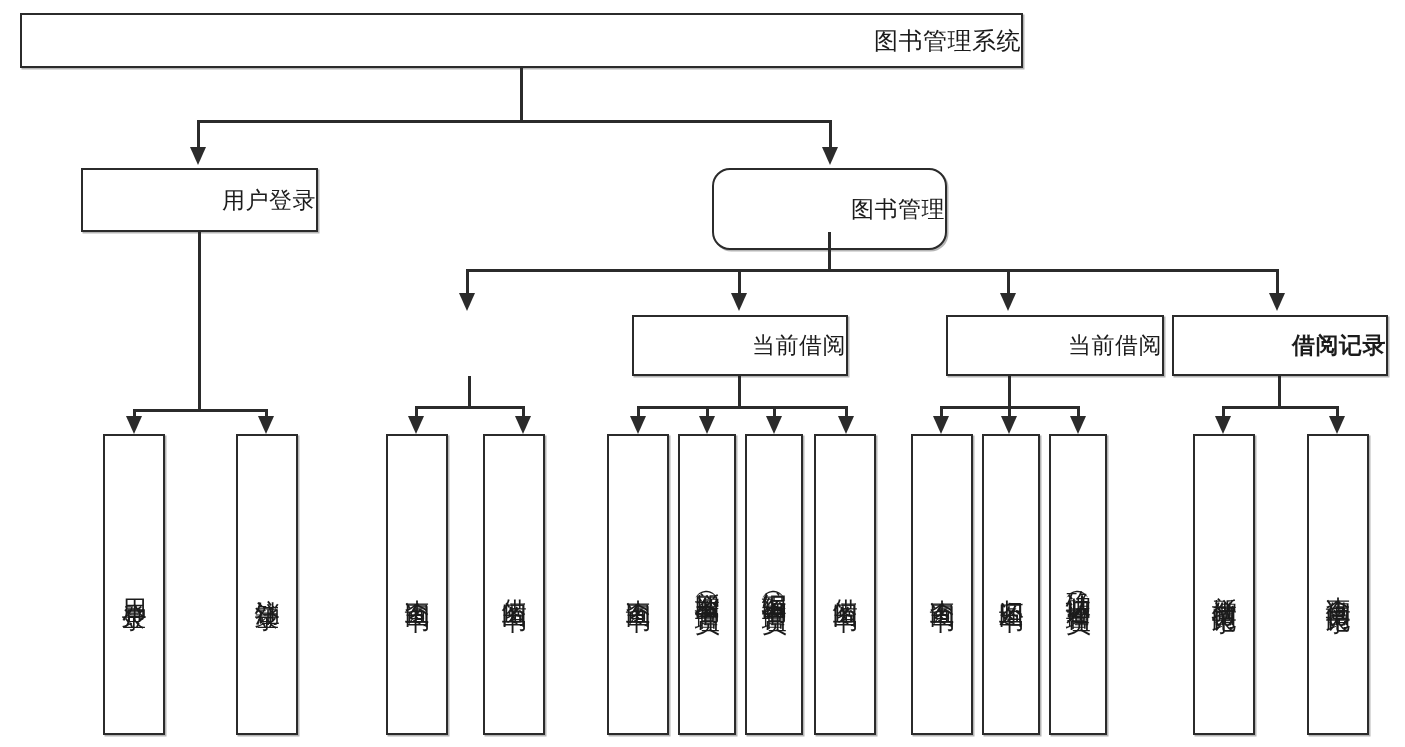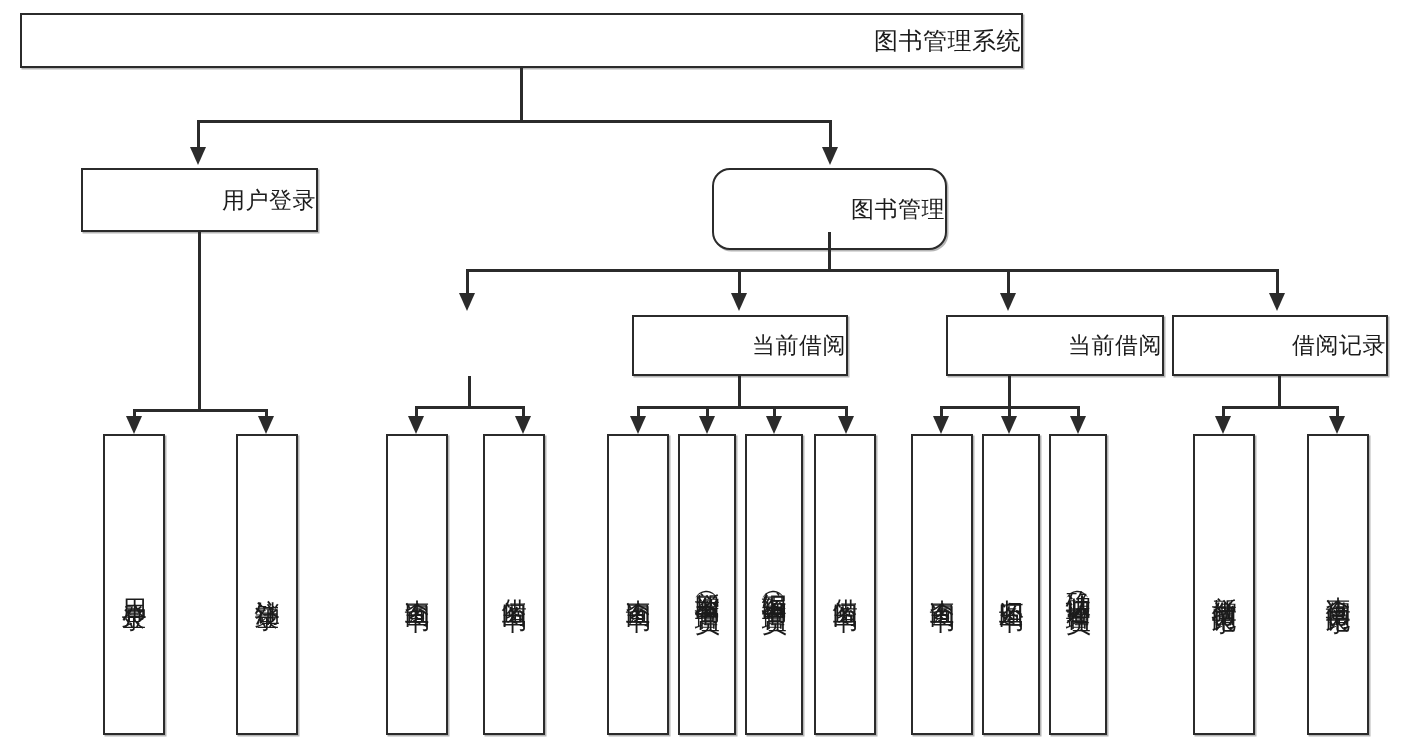--- a/index.html
+++ b/index.html
@@ -111,21 +111,21 @@
   <div class="arrow" style="left:731px;top:293px;"></div>
   <div class="arrow" style="left:1000px;top:293px;"></div>
   <div class="arrow" style="left:1269px;top:293px;"></div>
 
   <div class="node h" style="left:632px;top:315px;width:216px;height:61px;">
     <span class="lbl">当前借阅</span>
   </div>
   <div class="node h" style="left:946px;top:315px;width:218px;height:61px;">
     <span class="lbl">当前借阅</span>
   </div>
-  <div class="node h" style="left:1172px;top:315px;width:216px;height:61px;">
+  <div class="node h" style="left:1172px;top:315px;width:216px;height:61px;font-weight:bold;">
     <span class="lbl">借阅记录</span>
   </div>
 
   <div class="ln v" style="left:468px;top:376px;width:3px;height:33px;"></div>
   <div class="ln h" style="left:415px;top:406px;width:110px;height:3px;"></div>
   <div class="ln v" style="left:415px;top:406px;width:3px;height:11px;"></div>
   <div class="ln v" style="left:522px;top:406px;width:3px;height:11px;"></div>
   <div class="arrow" style="left:408px;top:416px;"></div>
   <div class="arrow" style="left:515px;top:416px;"></div>
 

